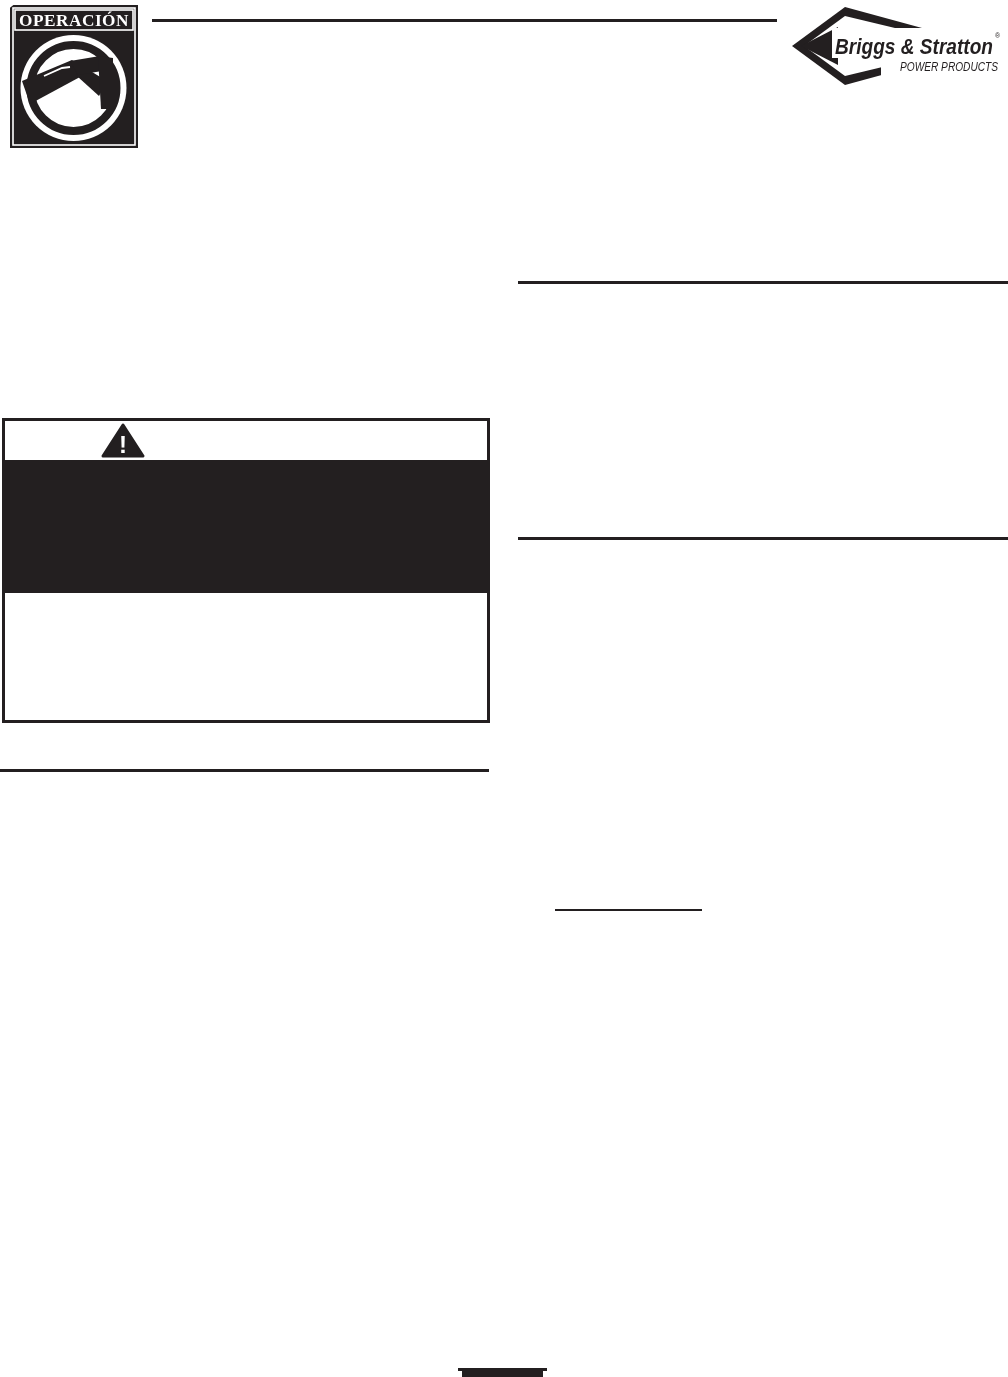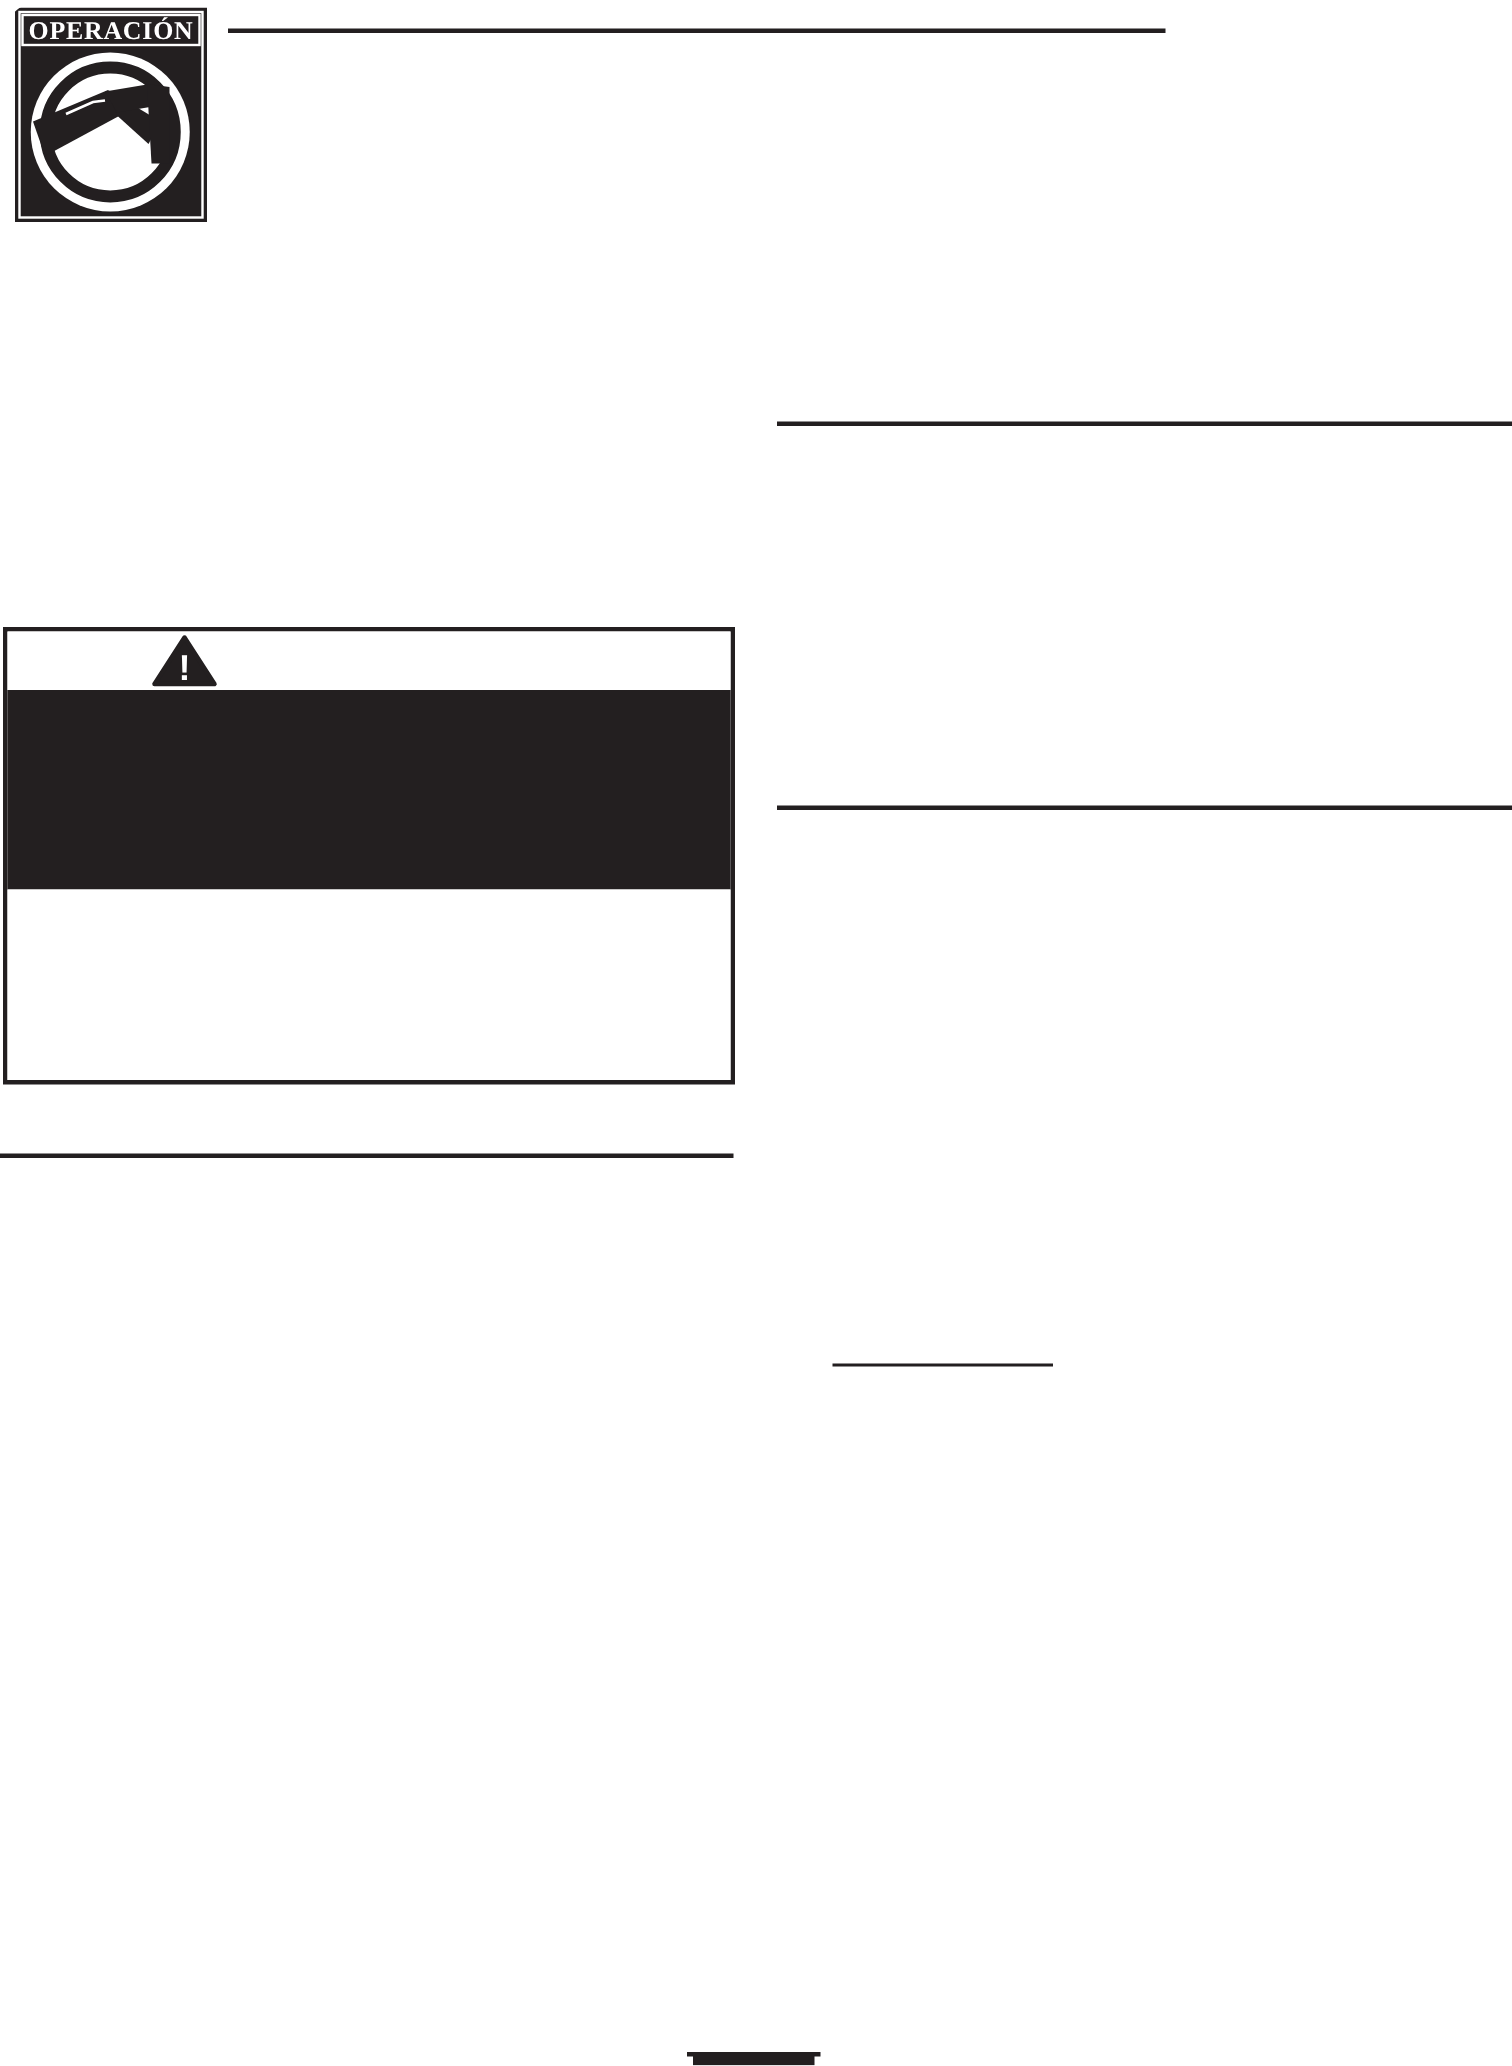--- a/index.html
+++ b/index.html
@@ -88,20 +88,37 @@
       <g fill="#231f20">
         <polygon points="12,76 62,55 70,72 20,99"></polygon>
         <polygon points="62,55 97,76 89,91 68,72"></polygon>
         <polygon points="60,56 90,51 92,66 68,70"></polygon>
         <polygon points="88,51 103,53 103,104 91,104"></polygon>
       </g>
       <polyline points="34,71 52,63 60,62" fill="none" stroke="#ffffff" stroke-width="1.8"></polyline>
     </svg>
   </div>
 
+  <div class="abs brand-logo">
+    <svg width="220" height="88" viewBox="0 0 220 88">
+
+      <polygon points="4,44 57,5 200,44 57,83" fill="#231f20"></polygon>
+      <polygon points="16,44 57,14 182,44 57,74" fill="#ffffff"></polygon>
+
+      <polygon points="13,44 50,25 50,63" fill="#231f20"></polygon>
+
+      <rect x="44" y="26" width="176" height="30" fill="#ffffff"></rect>
+      <rect x="93" y="56" width="127" height="18" fill="#ffffff"></rect>
+
+      <text x="47" y="52" font-family="Liberation Sans, sans-serif" font-style="italic" font-weight="bold" font-size="22" fill="#231f20" textLength="158" lengthAdjust="spacingAndGlyphs">Briggs &amp; Stratton</text>
+      <text x="207" y="36" font-family="Liberation Sans, sans-serif" font-size="7" fill="#231f20">®</text>
+
+      <text x="210" y="69" text-anchor="end" font-family="Liberation Sans, sans-serif" font-style="italic" font-size="13" fill="#231f20" textLength="98" lengthAdjust="spacingAndGlyphs">POWER PRODUCTS</text>
+    </svg>
+  </div>
 
   <div class="abs warning-box">
     <div class="warning-strip">
       <svg class="warning-triangle" width="44" height="35" viewBox="0 0 44 35">
         <polygon points="22,2 42,33 2,33" fill="#231f20" stroke="#231f20" stroke-width="3" stroke-linejoin="round"></polygon>
         <text x="22" y="30" text-anchor="middle" font-family="Liberation Sans, sans-serif" font-weight="bold" font-size="24" fill="#ffffff">!</text>
       </svg>
     </div>
     <div class="warning-band"></div>
     <div class="warning-body"></div>

